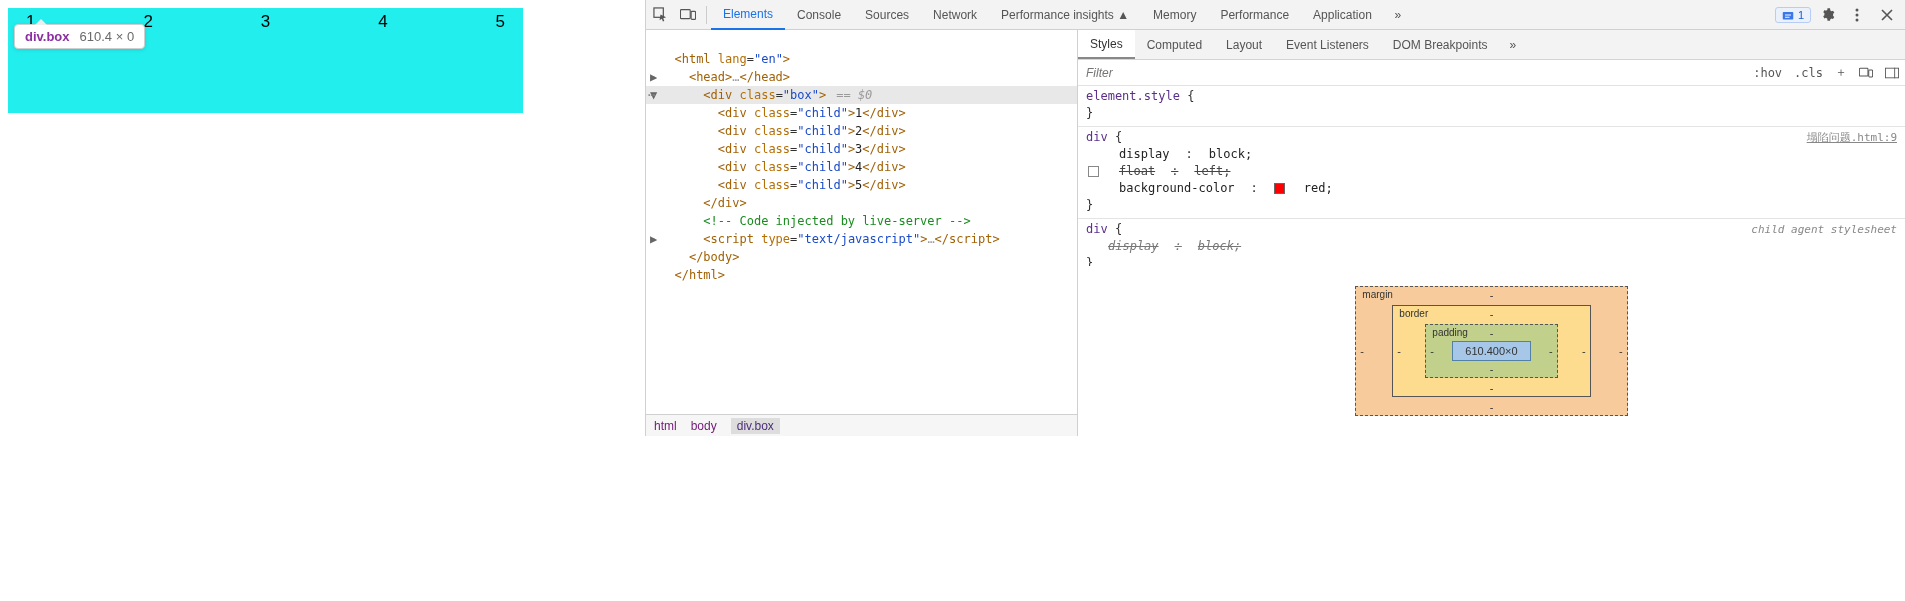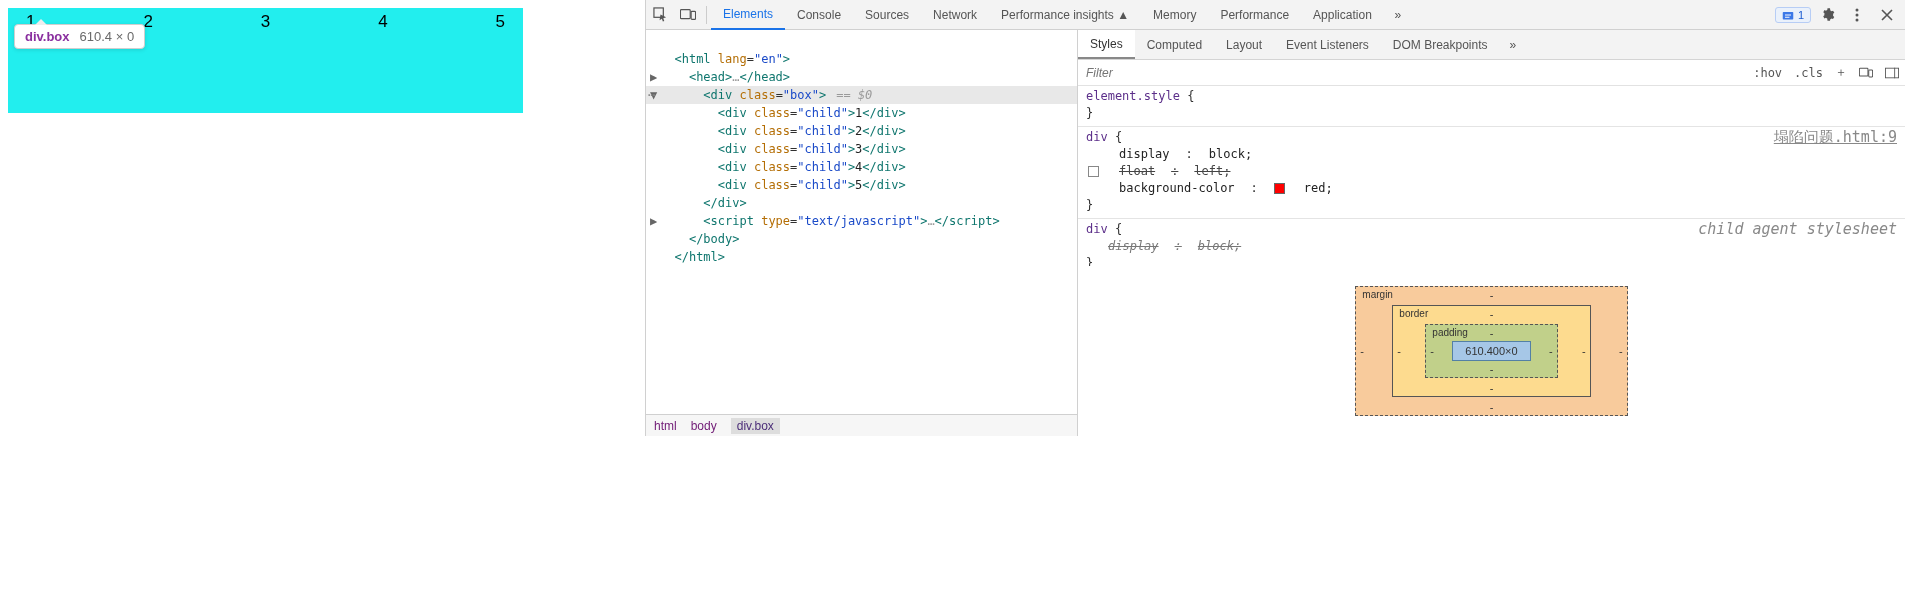--- a/index.html
+++ b/index.html
@@ -26,21 +26,21 @@
 .errbadge svg { width: 12px; height: 12px; }
 
 .dt-main { flex: 1; display: flex; min-height: 0; }
 
 .dom-panel { width: 432px; display: flex; flex-direction: column; border-right: 1px solid #d0d0d0; }
 .dom-tree { flex: 1; overflow: auto; background: #fff; font-family: Menlo, Consolas, monospace; font-size: 12px; line-height: 18px; padding: 2px 0; }
 .dom-tree .line { white-space: pre; padding: 0 6px 0 4px; }
 .dom-tree .line.hl { background: #e8e8e8; }
 .dom-tree .line .caret { color: #666; display: inline-block; width: 10px; }
 .dom-tree .gray { color: #9a9a9a; }
-.dom-tree .tag { color: #0f766e; }
+.dom-tree .tag { color: #a16207; }
 .dom-tree .attr { color: #b46e05; }
 .dom-tree .val { color: #1a4ac8; }
 .dom-tree .txt { color: #222; }
 .dom-tree .cmt { color: #1b8b20; }
 .dom-tree .eqsel { color: #9a9a9a; font-style: italic; margin-left: 10px; }
 .dom-tree .dots { color: #888; position: absolute; left: 2px; }
 
 .breadcrumbs { height: 22px; border-top: 1px solid #d0d0d0; background: #f6f6f6; display: flex; align-items: center; font-size: 12px; padding: 0 8px; gap: 14px; }
 .breadcrumbs span { color: #701a75; cursor: pointer; }
 .breadcrumbs span.active { background: #ddd; padding: 1px 6px; color: #4b2d78; }
@@ -51,21 +51,21 @@
 .sub-tab.active { color: #333; border-bottom: 2px solid #888; background: #fff; }
 .sub-tabs .more { margin-left: 4px; display: flex; align-items: center; padding: 0 6px; color: #555; cursor: pointer; }
 
 .filter-row { height: 26px; border-bottom: 1px solid #e2e2e2; display: flex; align-items: center; font-size: 12px; }
 .filter-row input { flex: 1; border: none; outline: none; padding: 0 8px; font-size: 12px; color: #555; font-style: italic; }
 .filter-row .fbtn { padding: 0 6px; color: #555; font-family: monospace; cursor: pointer; }
 
 .styles-body { flex: 1; overflow: auto; font-family: Menlo, Consolas, monospace; font-size: 12px; line-height: 17px; }
 .rule { border-bottom: 1px solid #e4e4e4; padding: 2px 8px 4px 8px; position: relative; }
 .rule .sel { color: #5c2f8a; }
-.rule .src { position: absolute; right: 8px; top: 2px; color: #888; font-size: 15px; }
+.rule .src { position: absolute; right: 8px; top: 2px; color: #888; font-size: 11px; }
 .rule .src.u { text-decoration: underline; }
 .rule .src.ua { font-style: italic; }
 .rule .prop { padding-left: 22px; display: flex; align-items: center; gap: 16px; }
 .rule .pname { color: #222; }
 .rule .pval { color: #222; }
 .rule .cb { width: 11px; height: 11px; border: 1px solid #888; margin-right: 4px; margin-left: -20px; }
 .rule .strike { text-decoration: line-through; color: #444; }
 .rule .strike2 { text-decoration: line-through; color: #777; font-style: italic; }
 .swatch { display: inline-block; width: 11px; height: 11px; border: 1px solid #666; background: red; margin-right: 3px; vertical-align: middle; }
 
@@ -164,20 +164,21 @@
           <div class="line" style="position: relative;"><span class="caret"> </span>  <span class="gray"></span></div>
           <div class="line" style="position: relative;"><span class="caret"> </span>  <span class="tag">&lt;html</span> <span class="attr">lang</span>=<span class="val">"en"</span><span class="tag">&gt;</span></div>
           <div class="line" style="position: relative;"><span class="caret">▶</span>    <span class="tag">&lt;head</span><span class="tag">&gt;</span><span class="gray">…</span><span class="tag">&lt;/head&gt;</span></div>
           <div class="line hl" style="position: relative;"><span class="dots">⋯</span><span class="caret">▼</span>      <span class="tag">&lt;div</span> <span class="attr">class</span>=<span class="val">"box"</span><span class="tag">&gt;</span><span class="eqsel">== $0</span></div>
           <div class="line" style="position: relative;"><span class="caret"> </span>        <span class="tag">&lt;div</span> <span class="attr">class</span>=<span class="val">"child"</span><span class="tag">&gt;</span><span class="txt">1</span><span class="tag">&lt;/div&gt;</span></div>
           <div class="line" style="position: relative;"><span class="caret"> </span>        <span class="tag">&lt;div</span> <span class="attr">class</span>=<span class="val">"child"</span><span class="tag">&gt;</span><span class="txt">2</span><span class="tag">&lt;/div&gt;</span></div>
           <div class="line" style="position: relative;"><span class="caret"> </span>        <span class="tag">&lt;div</span> <span class="attr">class</span>=<span class="val">"child"</span><span class="tag">&gt;</span><span class="txt">3</span><span class="tag">&lt;/div&gt;</span></div>
           <div class="line" style="position: relative;"><span class="caret"> </span>        <span class="tag">&lt;div</span> <span class="attr">class</span>=<span class="val">"child"</span><span class="tag">&gt;</span><span class="txt">4</span><span class="tag">&lt;/div&gt;</span></div>
           <div class="line" style="position: relative;"><span class="caret"> </span>        <span class="tag">&lt;div</span> <span class="attr">class</span>=<span class="val">"child"</span><span class="tag">&gt;</span><span class="txt">5</span><span class="tag">&lt;/div&gt;</span></div>
           <div class="line" style="position: relative;"><span class="caret"> </span>      <span class="tag">&lt;/div&gt;</span></div>
+          <div class="line" style="position: relative;"><span class="caret"> </span>      <span class="cmt">&lt;!-- Code injected by live-server --&gt;</span></div>
           <div class="line" style="position: relative;"><span class="caret">▶</span>      <span class="tag">&lt;script</span> <span class="attr">type</span>=<span class="val">"text/javascript"</span><span class="tag">&gt;</span><span class="gray">…</span><span class="tag">&lt;/script&gt;</span></div>
           <div class="line" style="position: relative;"><span class="caret"> </span>    <span class="tag">&lt;/body&gt;</span></div>
           <div class="line" style="position: relative;"><span class="caret"> </span>  <span class="tag">&lt;/html&gt;</span></div>
         </div>
       <div class="breadcrumbs" id="breadcrumbs">
           <span>html</span>
           <span>body</span>
           <span class="active">div.box</span>
         </div>
     </div>

